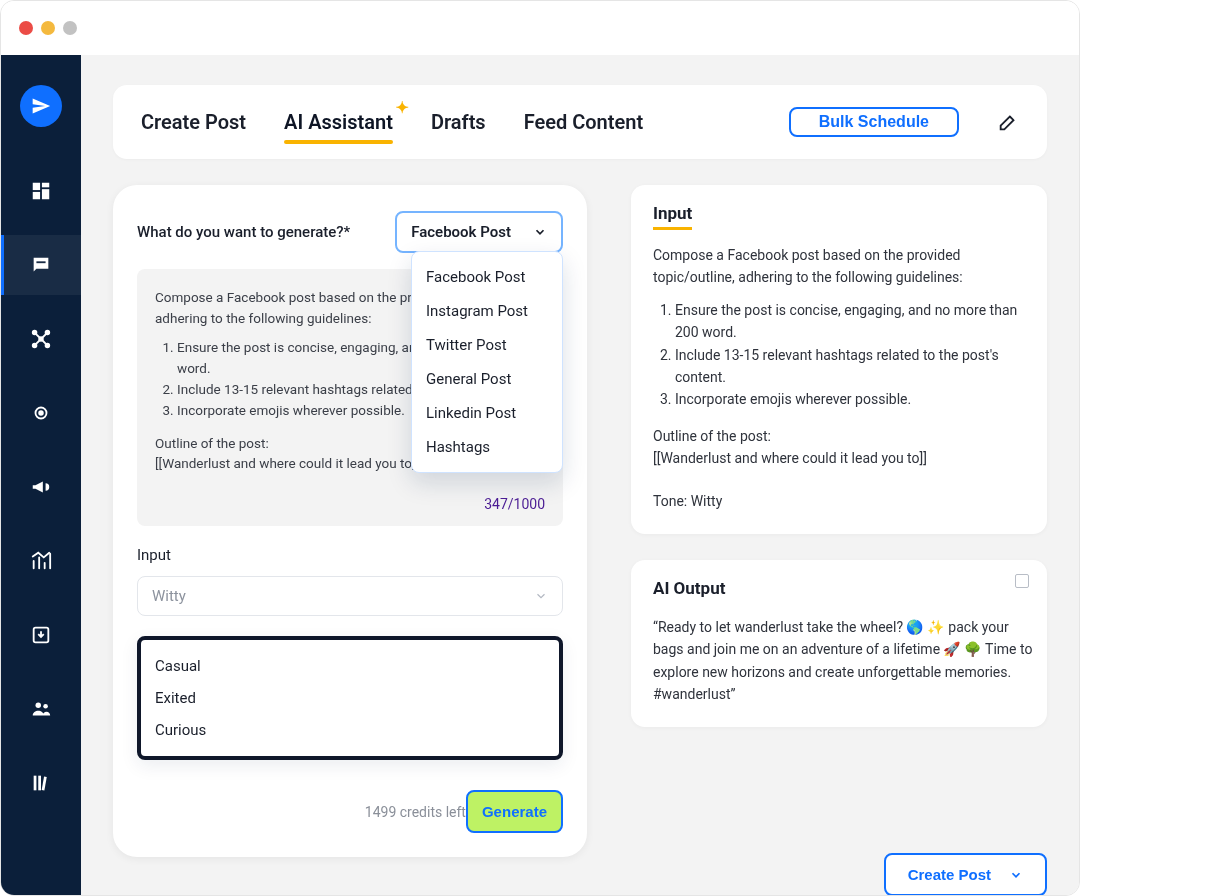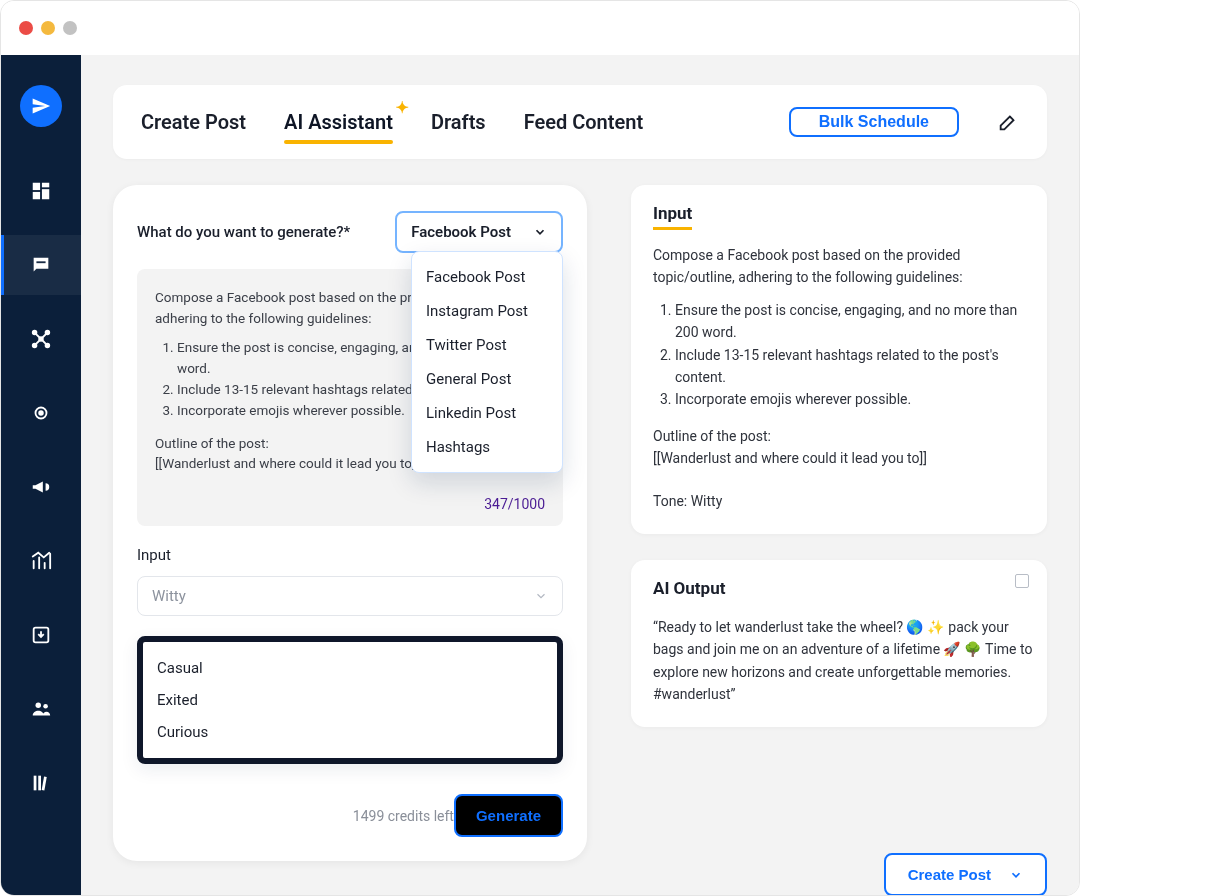--- a/index.html
+++ b/index.html
@@ -223,21 +223,21 @@
     padding: 10px 14px;
     display: flex;
     align-items: center;
     justify-content: space-between;
     color: #8d939e;
     font-size: 15px;
     cursor: pointer;
     margin-bottom: 20px;
   }
   .tone-dropdown {
-    border: 6px solid #0f172a;
+    border: 4px solid #0f172a;
     border-radius: 8px;
     background: #fff;
     padding: 10px 0;
     margin-bottom: 30px;
     box-shadow: 0 6px 18px rgba(15,40,80,0.08);
   }
   .tone-item {
     padding: 7px 14px;
     font-size: 15px;
     color: #1a1f2b;
@@ -249,24 +249,24 @@
     align-items: center;
     justify-content: flex-end;
   }
   .credits {
     font-size: 14px;
     color: #8a8f99;
   }
   .generate-btn {
     border: 2px solid #0f6fff;
     color: #0f6fff;
-    background: #000000;
+    background: #bef264;
     font-weight: 700;
     font-size: 15px;
-    padding: 11px 20px;
+    padding: 11px 14px;
     border-radius: 8px;
     cursor: pointer;
   }
 
   .card {
     background: #fff;
     border-radius: 14px;
     padding: 18px 10px 22px 22px;
     box-shadow: 0 1px 4px rgba(0,0,0,0.04);
     position: relative;

